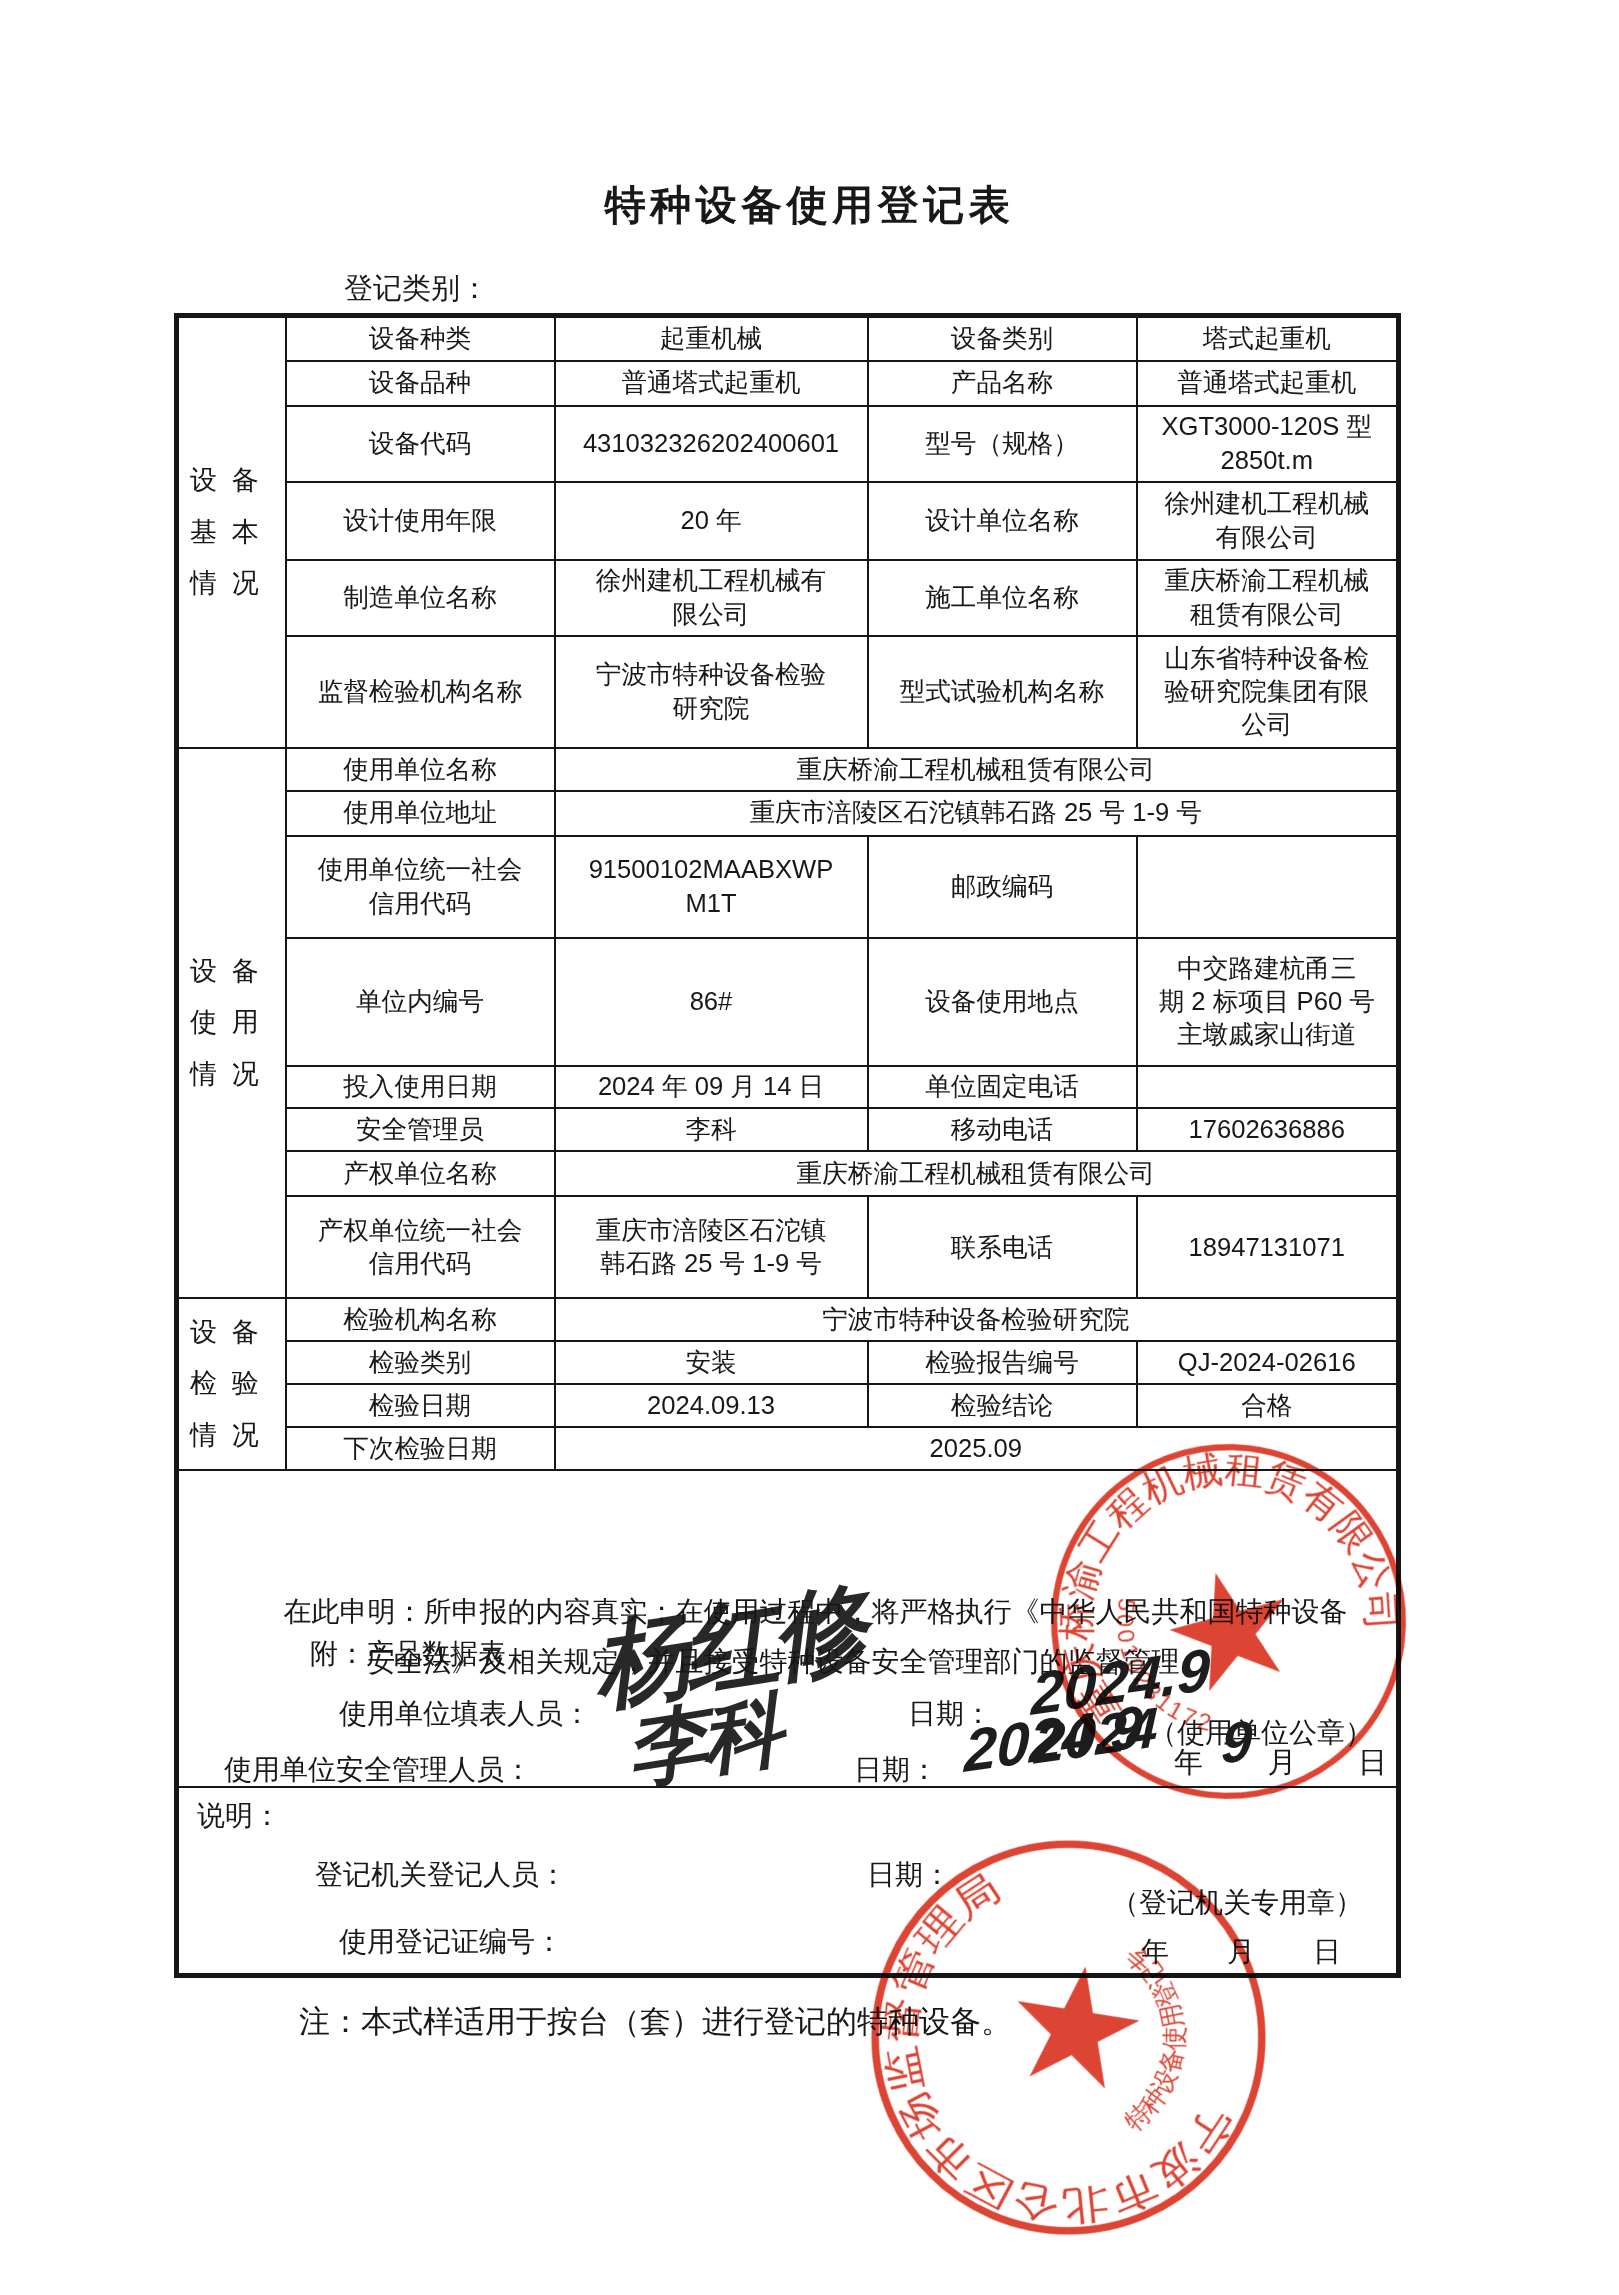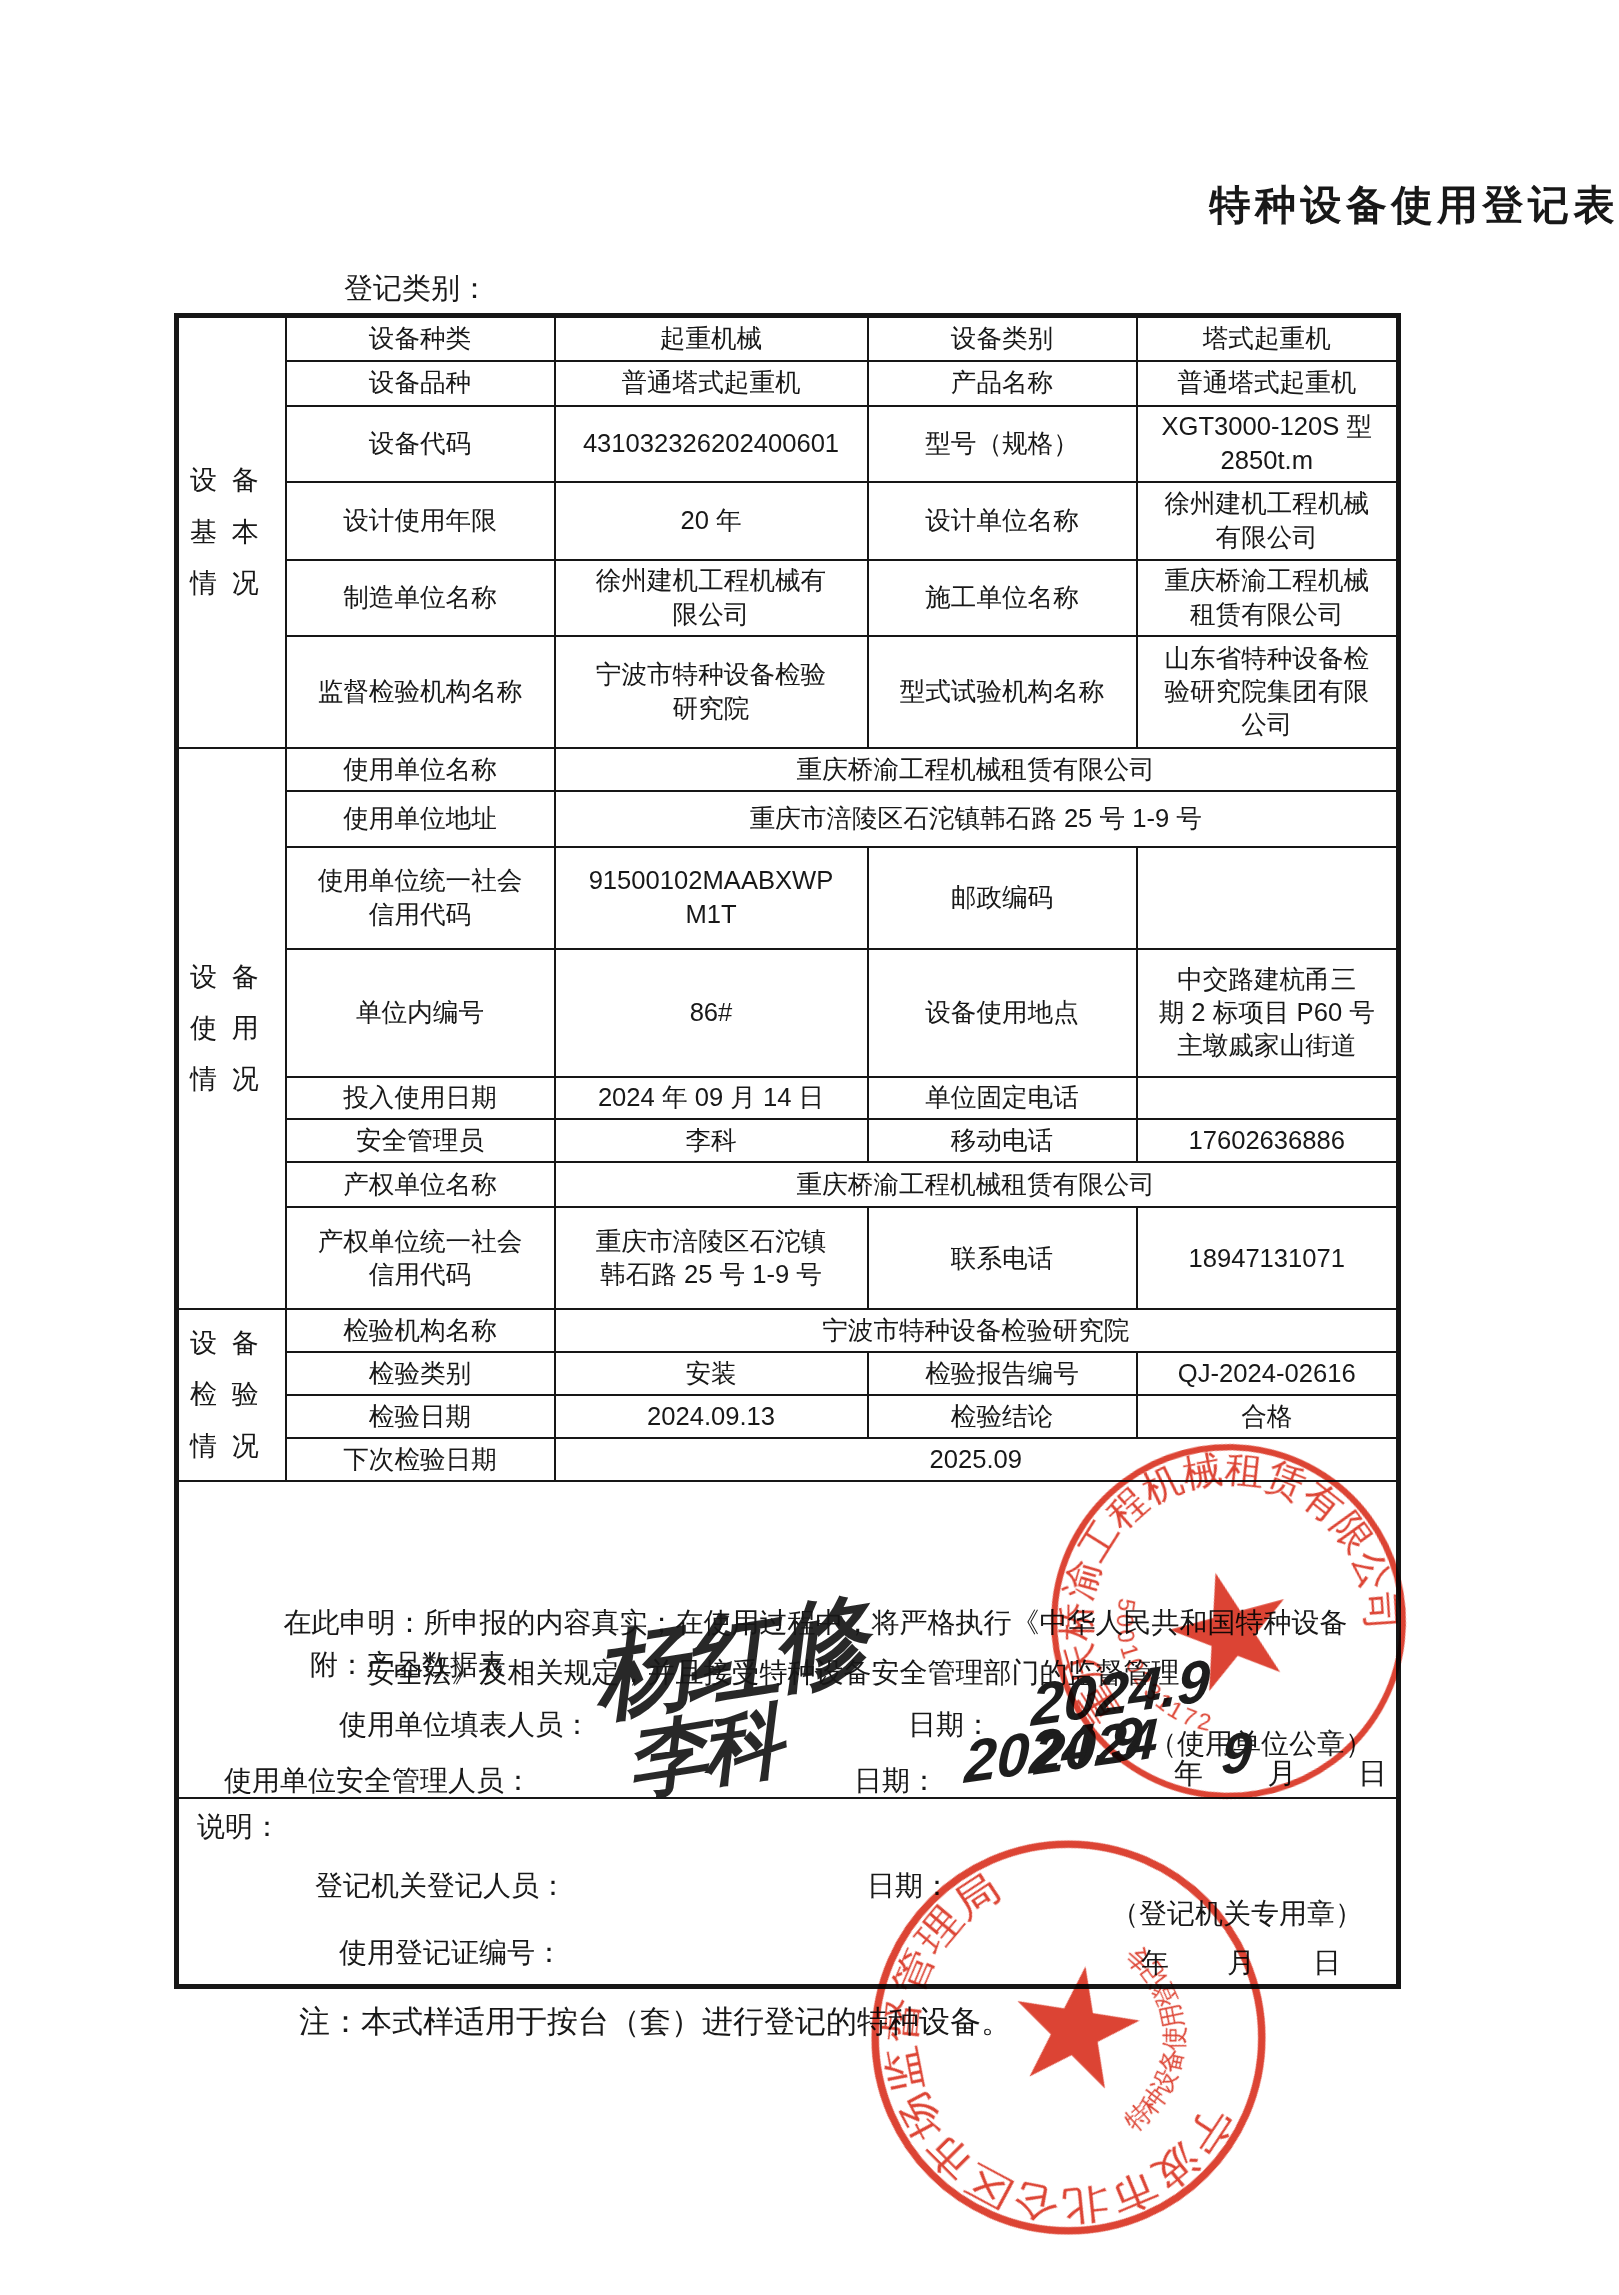--- a/index.html
+++ b/index.html
@@ -6,21 +6,21 @@
   .page{
     position:relative;
     width:1619px;height:2295px;
     background:#ffffff;
     font-family:"Liberation Sans","DejaVu Sans",sans-serif;
     color:#181818;
     overflow:hidden;
   }
   .title{
     position:absolute;left:0;top:178px;width:100%;
-    text-align:right;font-size:41px;font-weight:bold;letter-spacing:4.5px;
+    text-align:center;font-size:41px;font-weight:bold;letter-spacing:4.5px;
   }
   .reg-type{position:absolute;left:296px;top:269px;font-size:29px;margin-left:48px;}
   table.main{
     position:absolute;left:174px;top:313px;
     width:1222px;border-collapse:collapse;table-layout:fixed;
     border:5.1px solid #161616;
     font-size:25.6px;line-height:1.3;
   }
   table.main td{
     border:2.6px solid #161616;
@@ -122,21 +122,21 @@
 公司</td>
     </tr>
 
     <tr style="height:42px">
       <td rowspan="8" class="sec pre bt">设备
 使用
 情况</td>
       <td class="bt">使用单位名称</td>
       <td class="bt" colspan="3">重庆桥渝工程机械租赁有限公司</td>
     </tr>
-    <tr style="height:56px">
+    <tr style="height:45px">
       <td>使用单位地址</td>
       <td colspan="3">重庆市涪陵区石沱镇韩石路 25 号 1-9 号</td>
     </tr>
     <tr style="height:102px">
       <td class="pre">使用单位统一社会
 信用代码</td>
       <td class="pre">91500102MAABXWP
 M1T</td>
       <td>邮政编码</td>
       <td></td>

